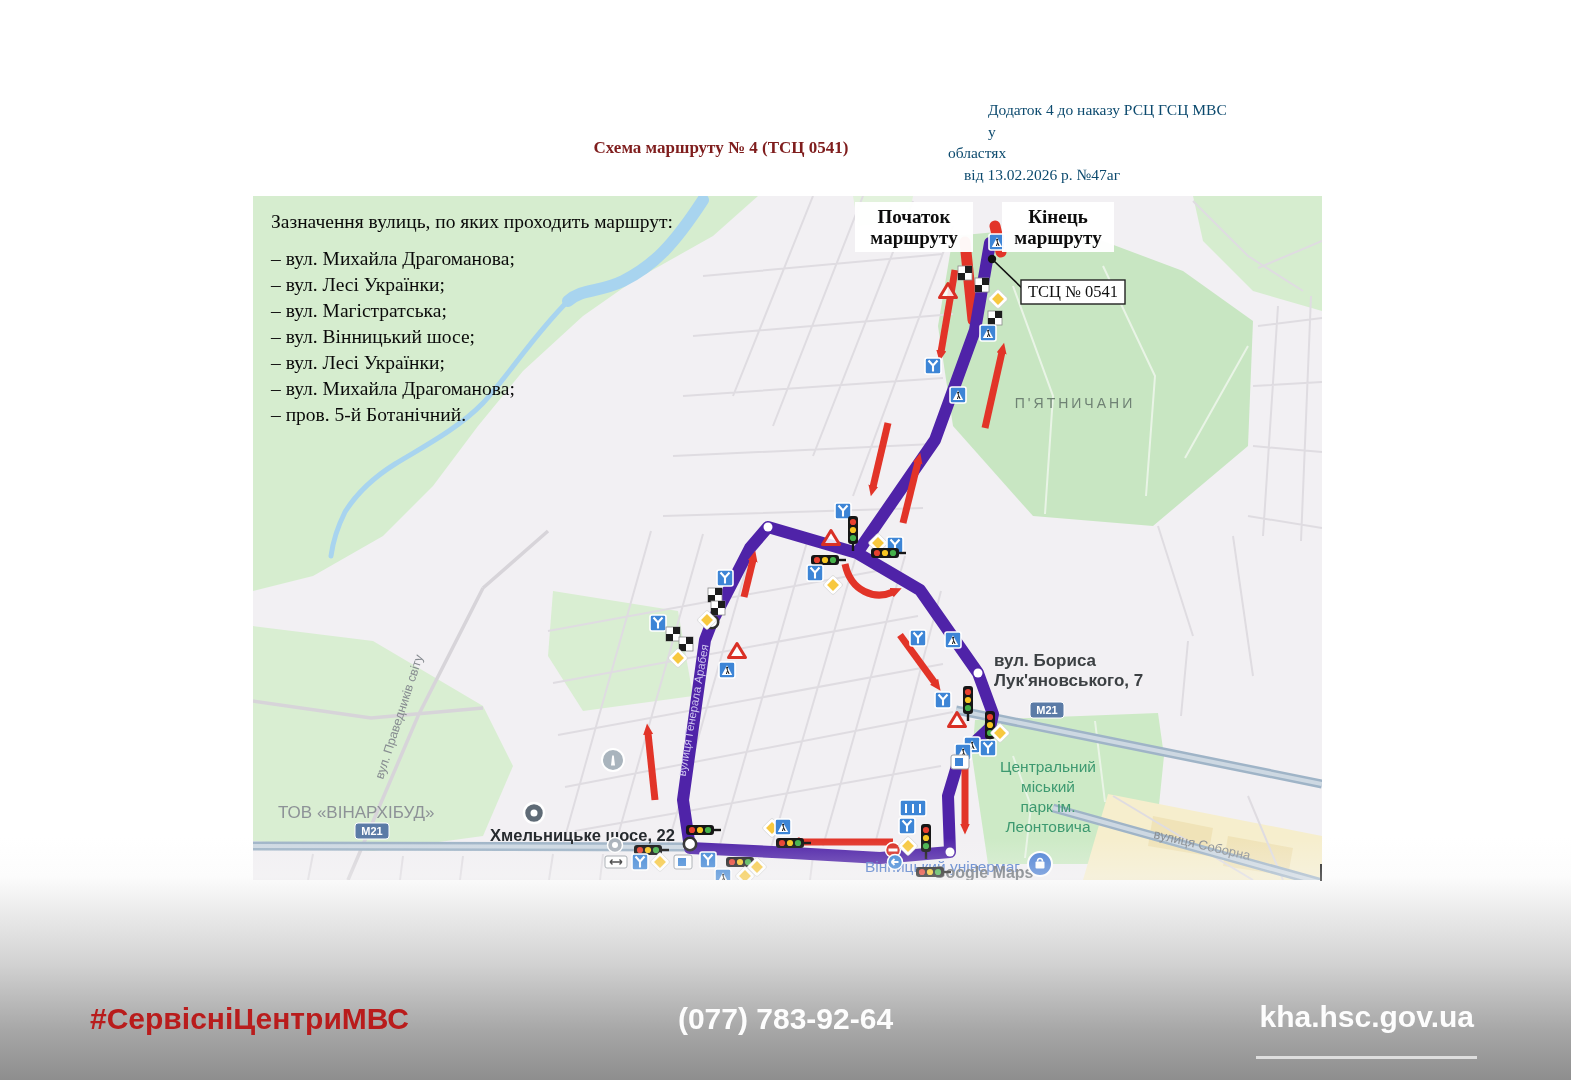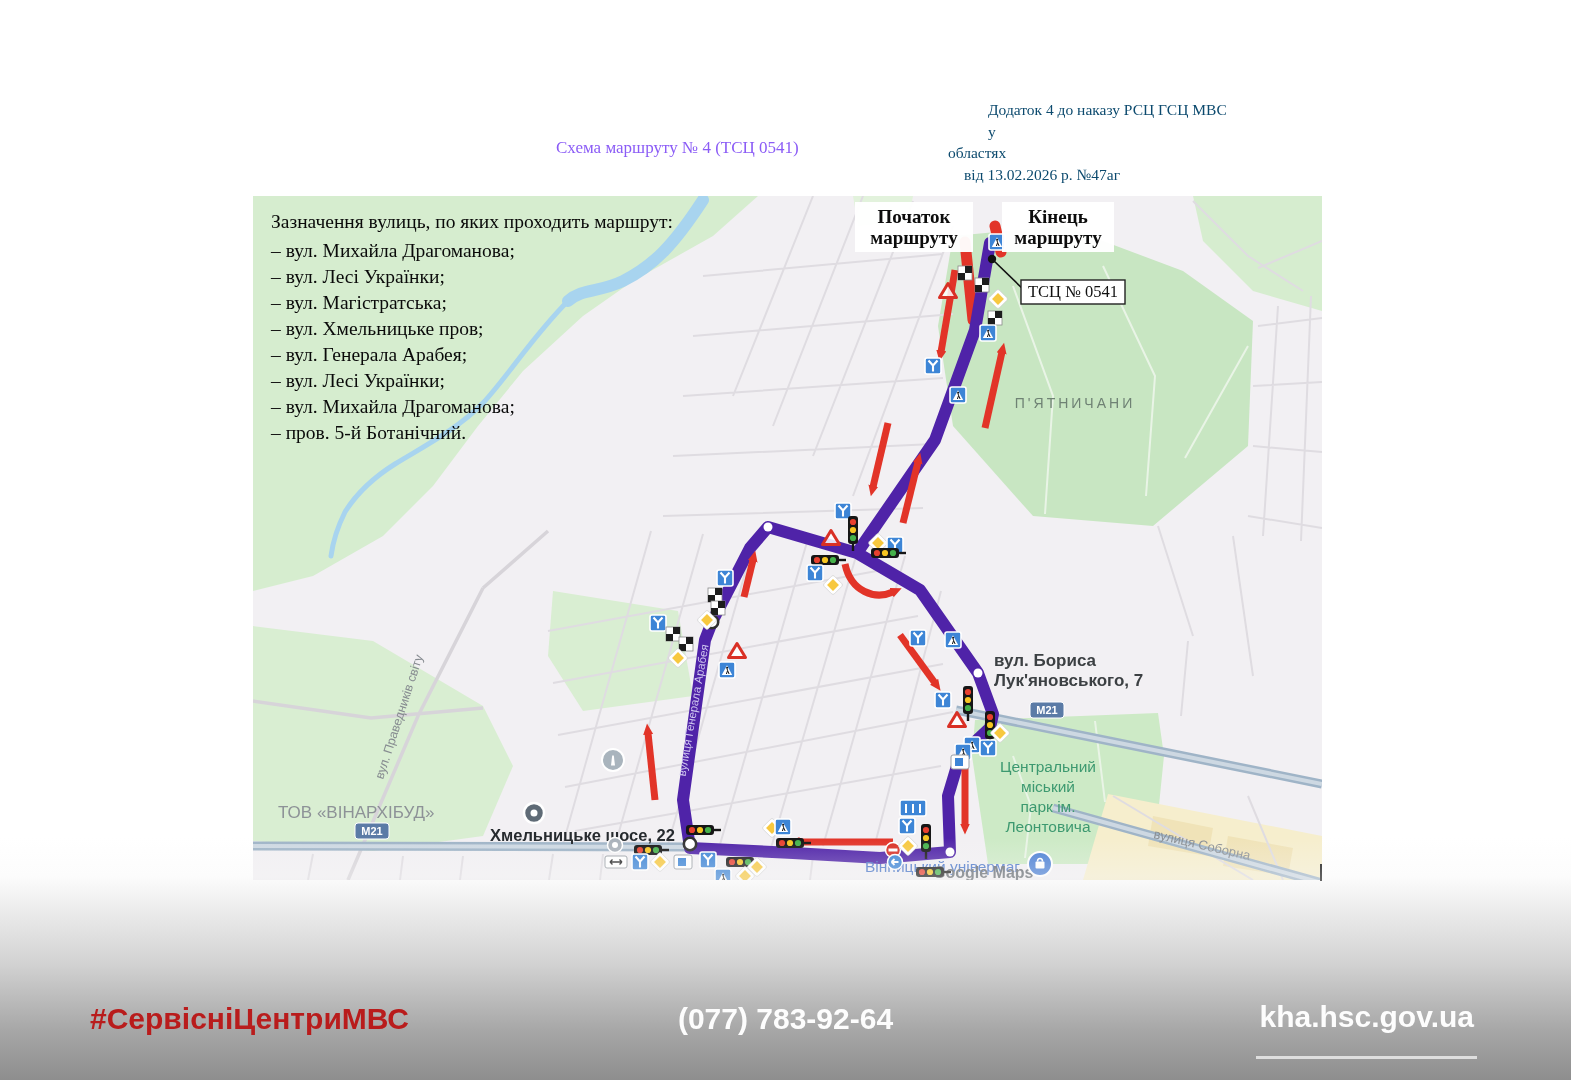--- a/index.html
+++ b/index.html
@@ -4,30 +4,30 @@
 <style>
   html,body{margin:0;padding:0}
   body{width:1571px;height:1080px;position:relative;background:#ffffff;
        font-family:"Liberation Sans",sans-serif;overflow:hidden}
   
   .doc-header{position:absolute;left:948px;top:99px;width:282px;
       font-family:"Liberation Serif",serif;font-size:15.5px;line-height:1.4;color:#0c4a6e}
   .doc-header .l1{padding-left:40px}
   .doc-header .l4{padding-left:16px}
   
-  .route-title{position:absolute;left:556px;top:136px;width:330px;
-      font-family:"Liberation Serif",serif;font-weight:400;font-size:17px;line-height:1.4;color:#8b5cf6}
+  .route-title{position:absolute;left:556px;top:136px;width:330px;text-align:center;
+      font-family:"Liberation Serif",serif;font-weight:700;font-size:17px;line-height:1.4;color:#7f1d1d}
   
   .map-wrap{position:absolute;left:253px;top:196px;width:1069px;height:684px}
   .map-wrap svg{display:block}
   .map-caret{position:absolute;left:1320px;top:864px;width:2px;height:17px;background:#111}
   
   .street-list{position:absolute;left:271px;top:209px;width:450px;
       font-family:"Liberation Serif",serif;font-size:19.5px;line-height:26px;color:#0a0a0a}
-  .street-list .hd{margin-bottom:3px}
+  .street-list .hd{margin-bottom:11px}
   
   .footer-grad{position:absolute;left:0;top:838px;width:1571px;height:242px;
       background:linear-gradient(180deg,rgba(255,255,255,0) 0%,rgba(246,246,246,0.35) 16%,
                  #d2d2d2 52%,#a6a6a6 80%,#8e8e8e 100%)}
   .f-hashtag{position:absolute;left:90px;top:1002px;font-size:30px;font-weight:700;color:#b91c1c}
   .f-phone{position:absolute;left:0;top:1002px;width:1571px;text-align:center;
       font-size:30px;font-weight:700;color:#fdfdfd}
   .f-site{position:absolute;right:94px;top:1000px;font-size:30px;font-weight:700;color:#fdfdfd;
       border-bottom:3px solid #dedede;padding:0 3px 22px 3px}
   
@@ -313,22 +313,21 @@
     <text class="t-serif" x="805" y="48" text-anchor="middle" font-size="19" font-weight="700" fill="#0c0c0c">маршруту</text>
   </g>
 </svg>
 </div>
 
 <div class="street-list">
   <div class="hd">Зазначення вулиць, по яких проходить маршрут:</div>
   <div>– вул. Михайла Драгоманова;</div>
   <div>– вул. Лесі Українки;</div>
   <div>– вул. Магістратська;</div>
-  <div>– вул. Хмельницьке пров;</div>
-  <div>– вул. Генерала Арабея;</div>
+  <div>– вул. Вінницький шосе;</div>
   <div>– вул. Лесі Українки;</div>
   <div>– вул. Михайла Драгоманова;</div>
   <div>– пров. 5-й Ботанічний.</div>
 </div>
 
 <div class="map-caret"></div>
 
 <div class="footer-grad"></div>
 <div class="f-hashtag">#СервісніЦентриМВС</div>
 <div class="f-phone">(077) 783-92-64</div>

